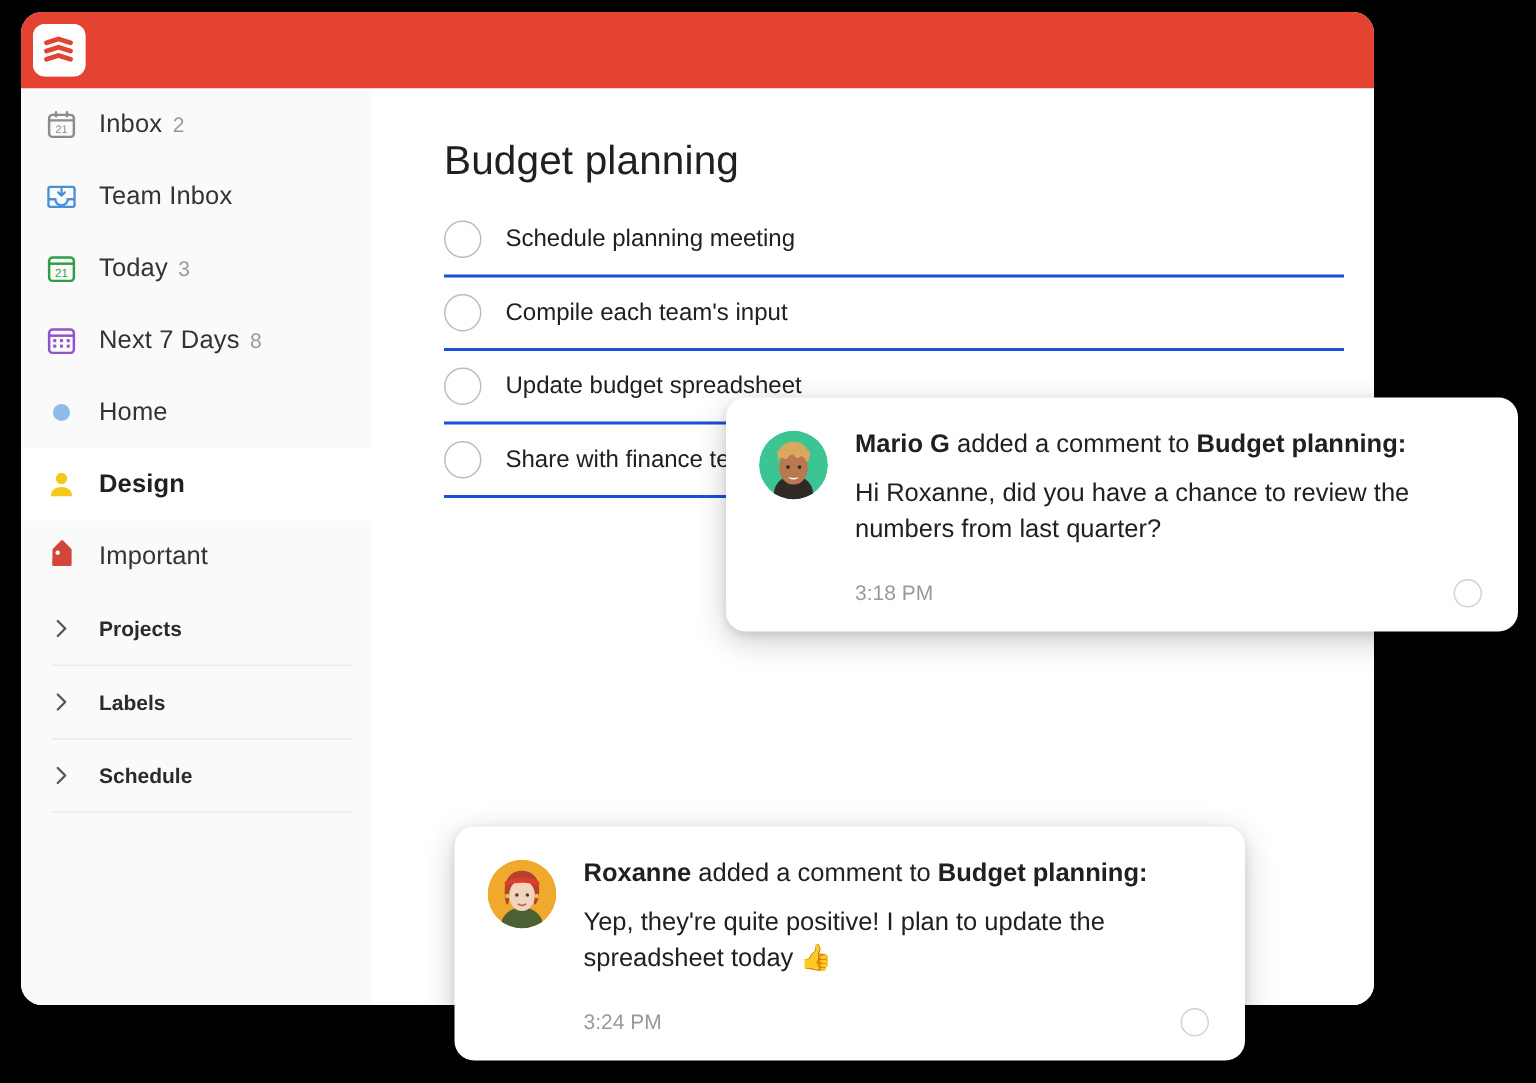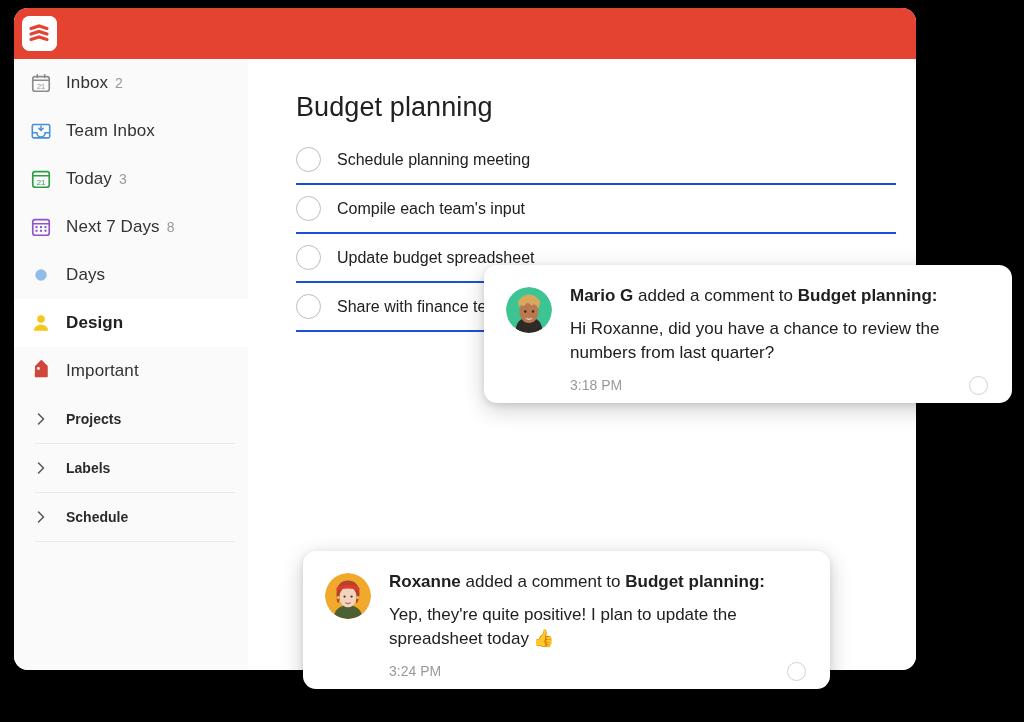--- a/index.html
+++ b/index.html
@@ -103,21 +103,21 @@
     cursor: pointer;
   }
   .task-text { font-size: 16px; color: #202020; }
 
   
   .notif-card {
     position: absolute;
     background: #ffffff;
     border-radius: 13px;
     box-shadow: 0 6px 22px rgba(0,0,0,.20), 0 2px 6px rgba(0,0,0,.10);
-    padding: 20px 24px 8px 22px;
+    padding: 20px 24px 16px 22px;
   }
   .notif-mario { left: 484px; top: 265px; width: 528px; }
   .notif-roxanne { left: 303px; top: 551px; width: 527px; }
 
   .notif-row { display: flex; }
   .avatar {
     width: 46px; height: 46px; border-radius: 50%;
     flex: 0 0 46px; margin-right: 18px; margin-top: 2px;
     overflow: hidden; position: relative;
   }
@@ -126,21 +126,21 @@
   .notif-head {
     font-size: 17px; color: #202020; line-height: 1.25;
     margin-bottom: 11px;
   }
   .notif-head b { font-weight: bold; }
   .notif-msg {
     font-size: 17px; color: #202020; line-height: 1.42;
   }
   .notif-foot {
     display: flex; align-items: center; justify-content: space-between;
-    margin-top: 10px;
+    margin-top: 20px;
   }
   .notif-time { font-size: 14px; color: #9a9a9a; }
   .notif-check {
     width: 19px; height: 19px; border-radius: 50%;
     border: 1.5px solid #d2d2d2; cursor: pointer;
   }
   .emoji { font-size: 17px; }
 </style>
 </head>
 <body>
@@ -219,21 +219,21 @@
         <span class="nav-label">Next 7 Days</span>
         <span class="nav-count">8</span>
       </div>
 
       <div class="nav-item">
         <span class="nav-icon">
           <svg width="22" height="22" viewBox="0 0 24 24">
               <circle cx="12" cy="12" r="6.2" fill="#8fbde8"></circle>
             </svg>
         </span>
-        <span class="nav-label">Days</span>
+        <span class="nav-label">Home</span>
         <span class="nav-count"></span>
       </div>
 
       <div class="nav-item selected">
         <span class="nav-icon">
           <svg width="22" height="22" viewBox="0 0 24 24">
             <circle cx="12" cy="7.6" r="4.1" fill="#f4c718"></circle>
             <path d="M4.3 20.5 c0-4.3 3.5-6.6 7.7-6.6 s7.7 2.3 7.7 6.6 z" fill="#f4c718"></path>
           </svg>
         </span>

